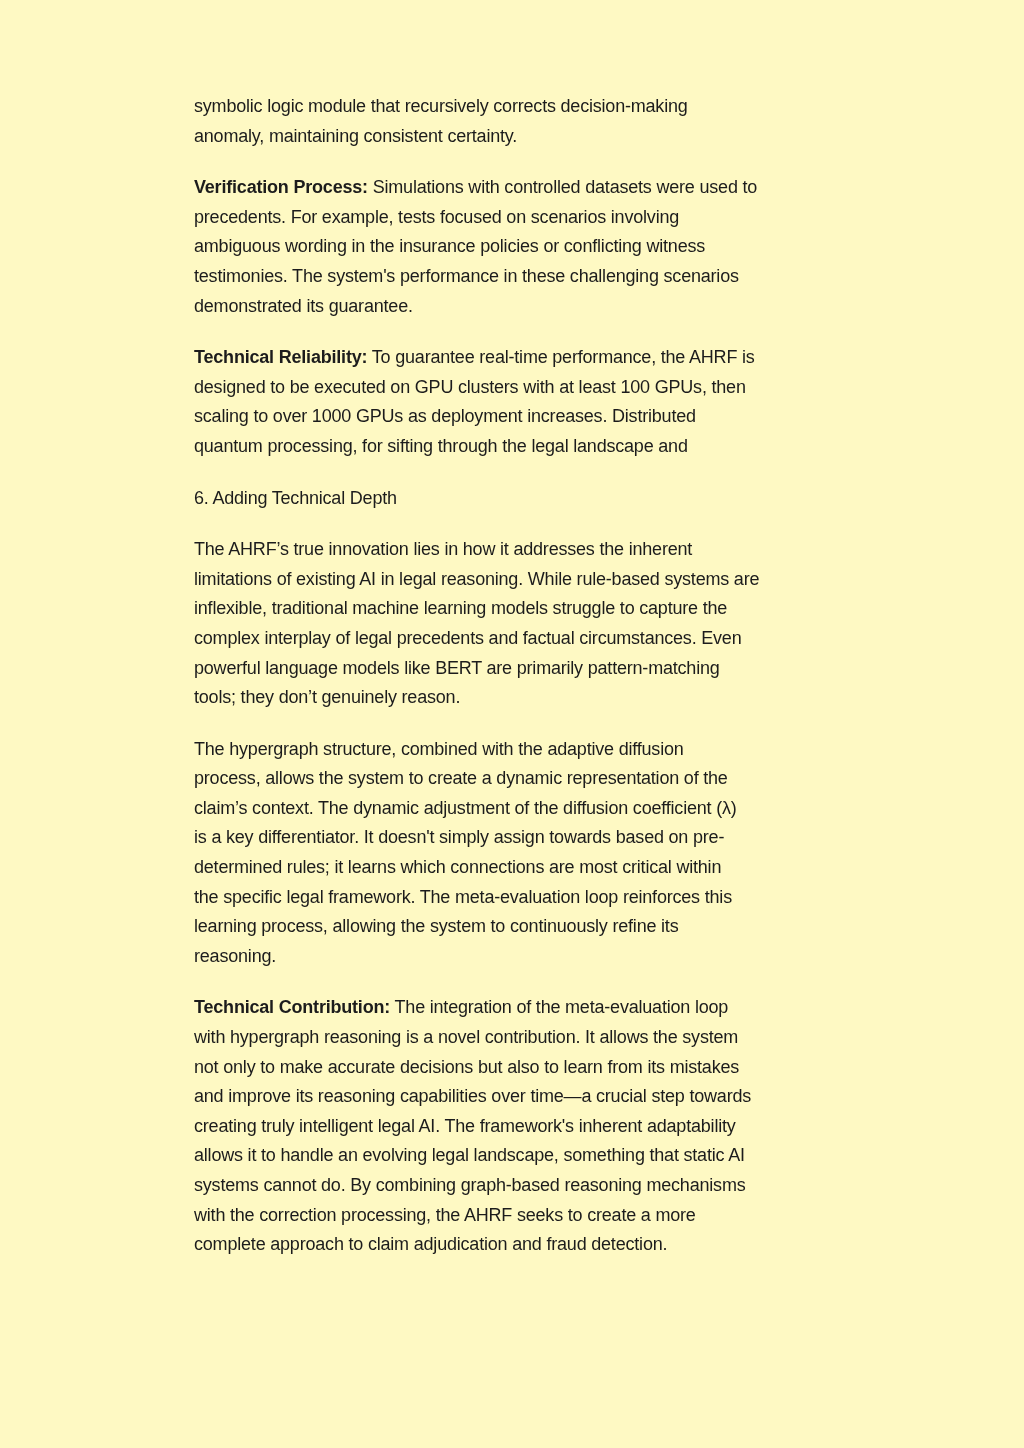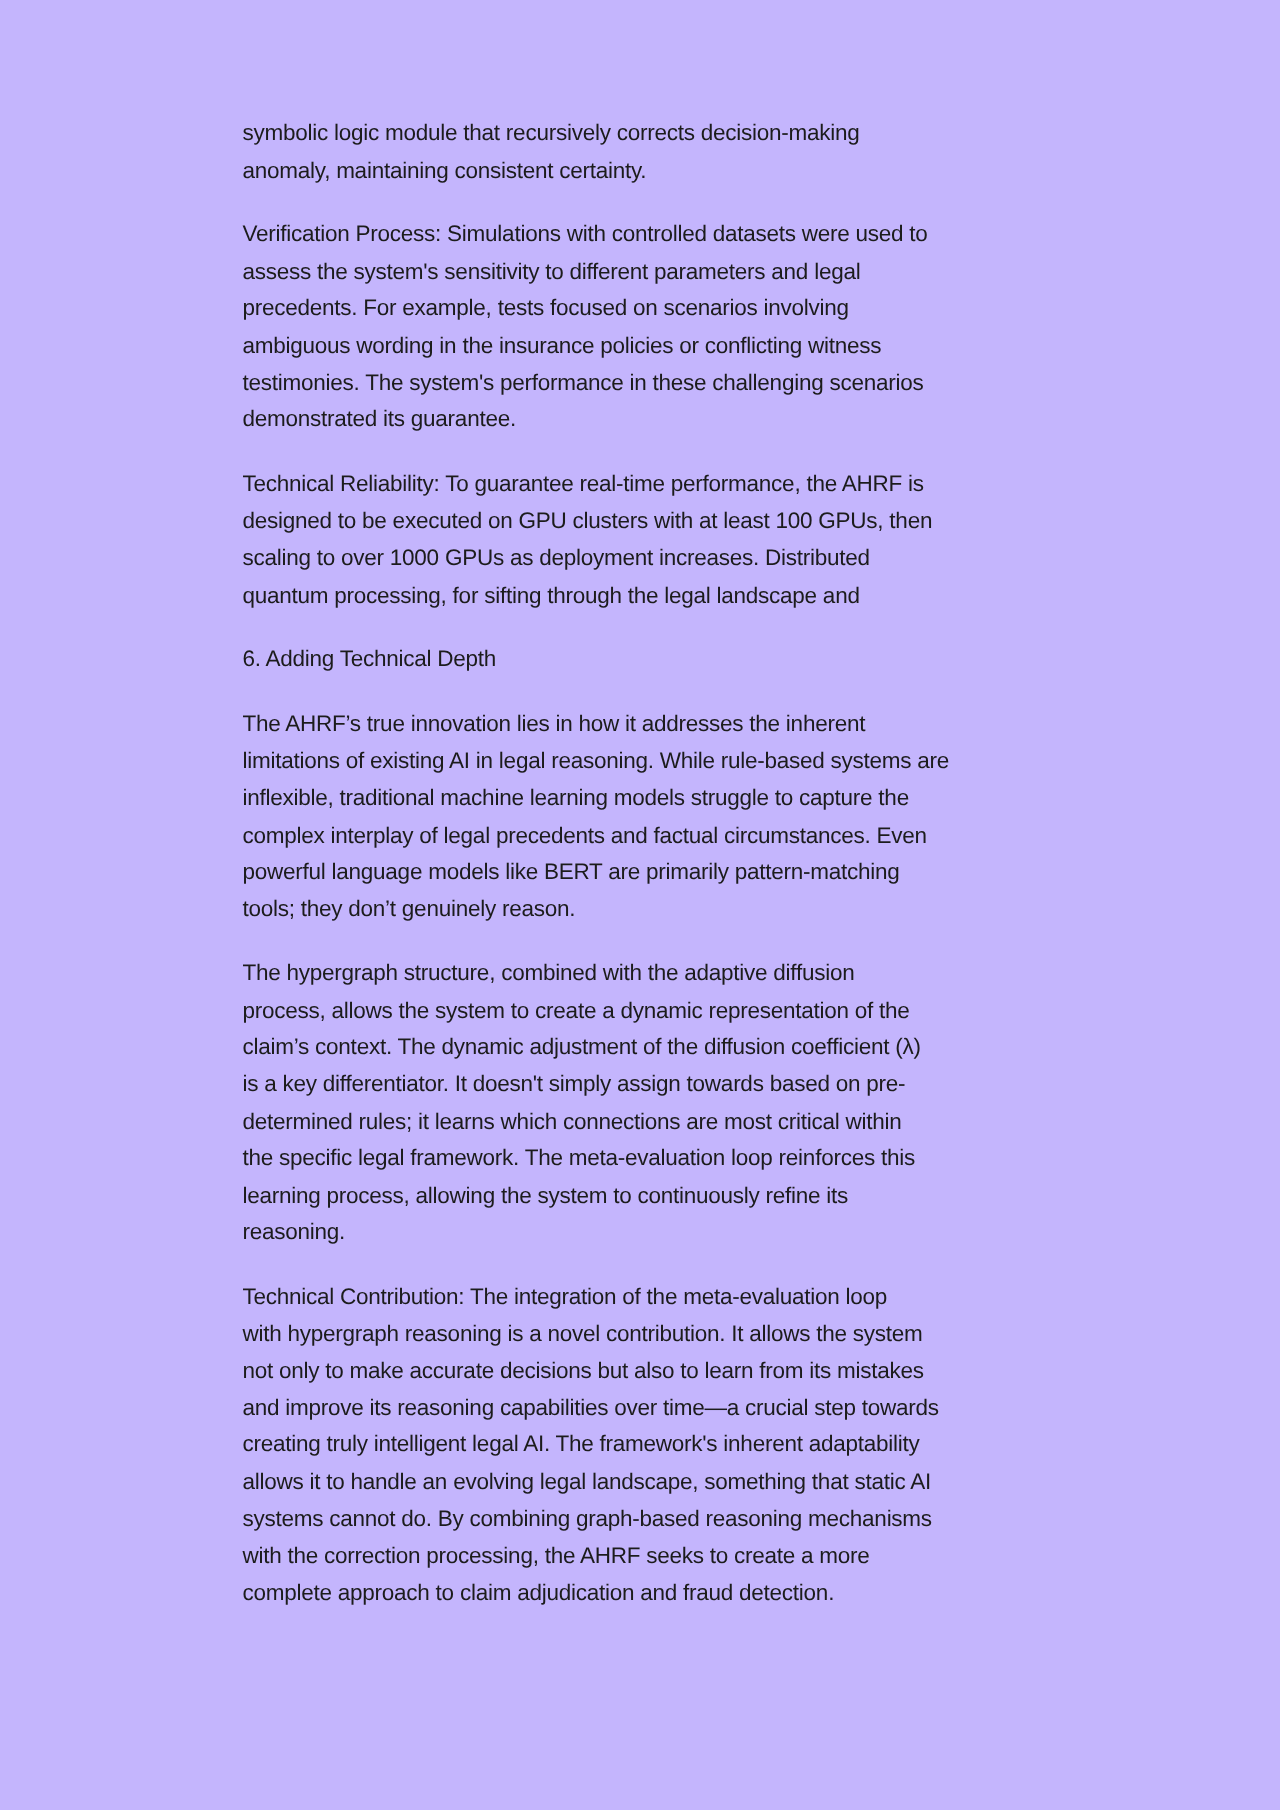--- a/index.html
+++ b/index.html
@@ -4,21 +4,21 @@
 <style>
   html, body {
     margin: 0;
     padding: 0;
     background: #ffffff;
   }
   .page {
     position: relative;
     width: 1024px;
     height: 1448px;
-    background: #c4b5fd;
+    background: #fef9c3;
     overflow: hidden;
     font-family: "Liberation Sans", "DejaVu Sans", sans-serif;
     color: #1c1c1c;
   }
   .column {
     box-sizing: content-box;
     width: 646px;
     padding: 92px 184px 0 194px;
     font-size: 18px;
     letter-spacing: -0.2px;
@@ -32,38 +32,37 @@
     font-size: 18px;
     line-height: 29.6px;
     white-space: nowrap;
   }
   .line {
     display: block;
     line-height: 29.6px;
     white-space: nowrap;
   }
   .lead {
-    font-weight: 400;
+    font-weight: 700;
     margin-top: 40px;
   }
 </style>
 </head>
 <body>
 
 <div class="page">
   <div class="column">
 
     <p class="para">
       <span class="line">symbolic logic module that recursively corrects decision-making</span>
       <span class="line">anomaly, maintaining consistent certainty.</span>
     </p>
 
     <p class="para">
       <span class="line"><strong class="lead">Verification Process:</strong> <span>Simulations with controlled datasets were used to</span></span>
-      <span class="line">assess the system's sensitivity to different parameters and legal</span>
       <span class="line">precedents. For example, tests focused on scenarios involving</span>
       <span class="line">ambiguous wording in the insurance policies or conflicting witness</span>
       <span class="line">testimonies. The system's performance in these challenging scenarios</span>
       <span class="line">demonstrated its guarantee.</span>
     </p>
 
     <p class="para">
       <span class="line"><strong class="lead">Technical Reliability:</strong> <span>To guarantee real-time performance, the AHRF is</span></span>
       <span class="line">designed to be executed on GPU clusters with at least 100 GPUs, then</span>
       <span class="line">scaling to over 1000 GPUs as deployment increases. Distributed</span>

